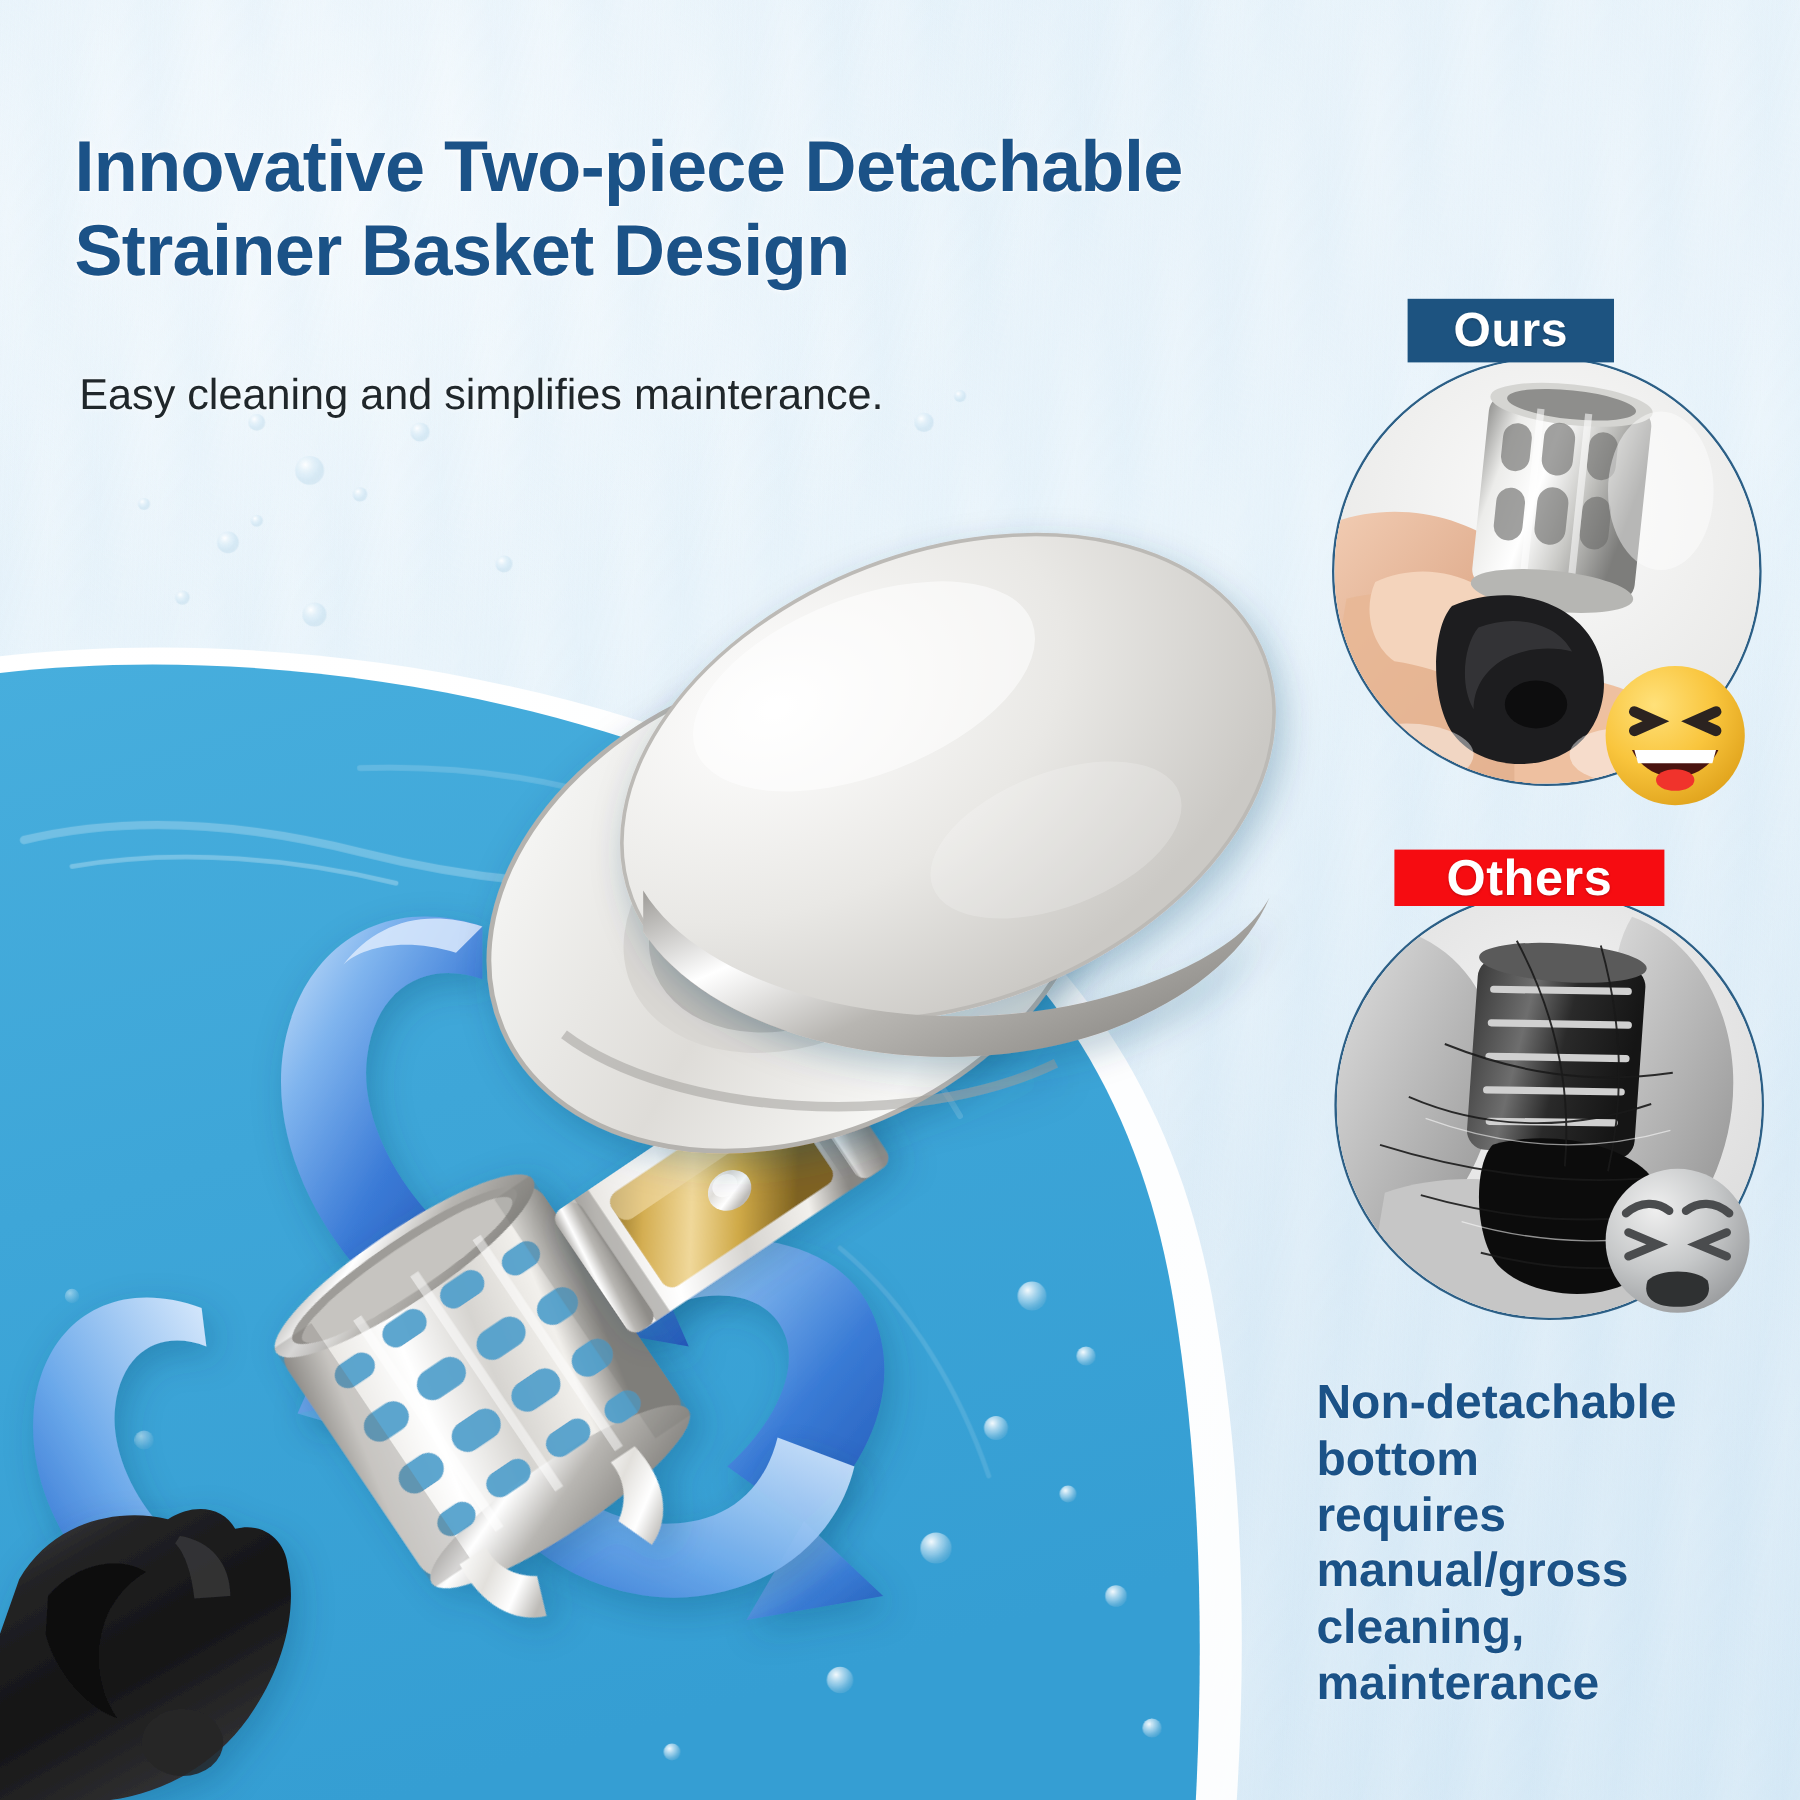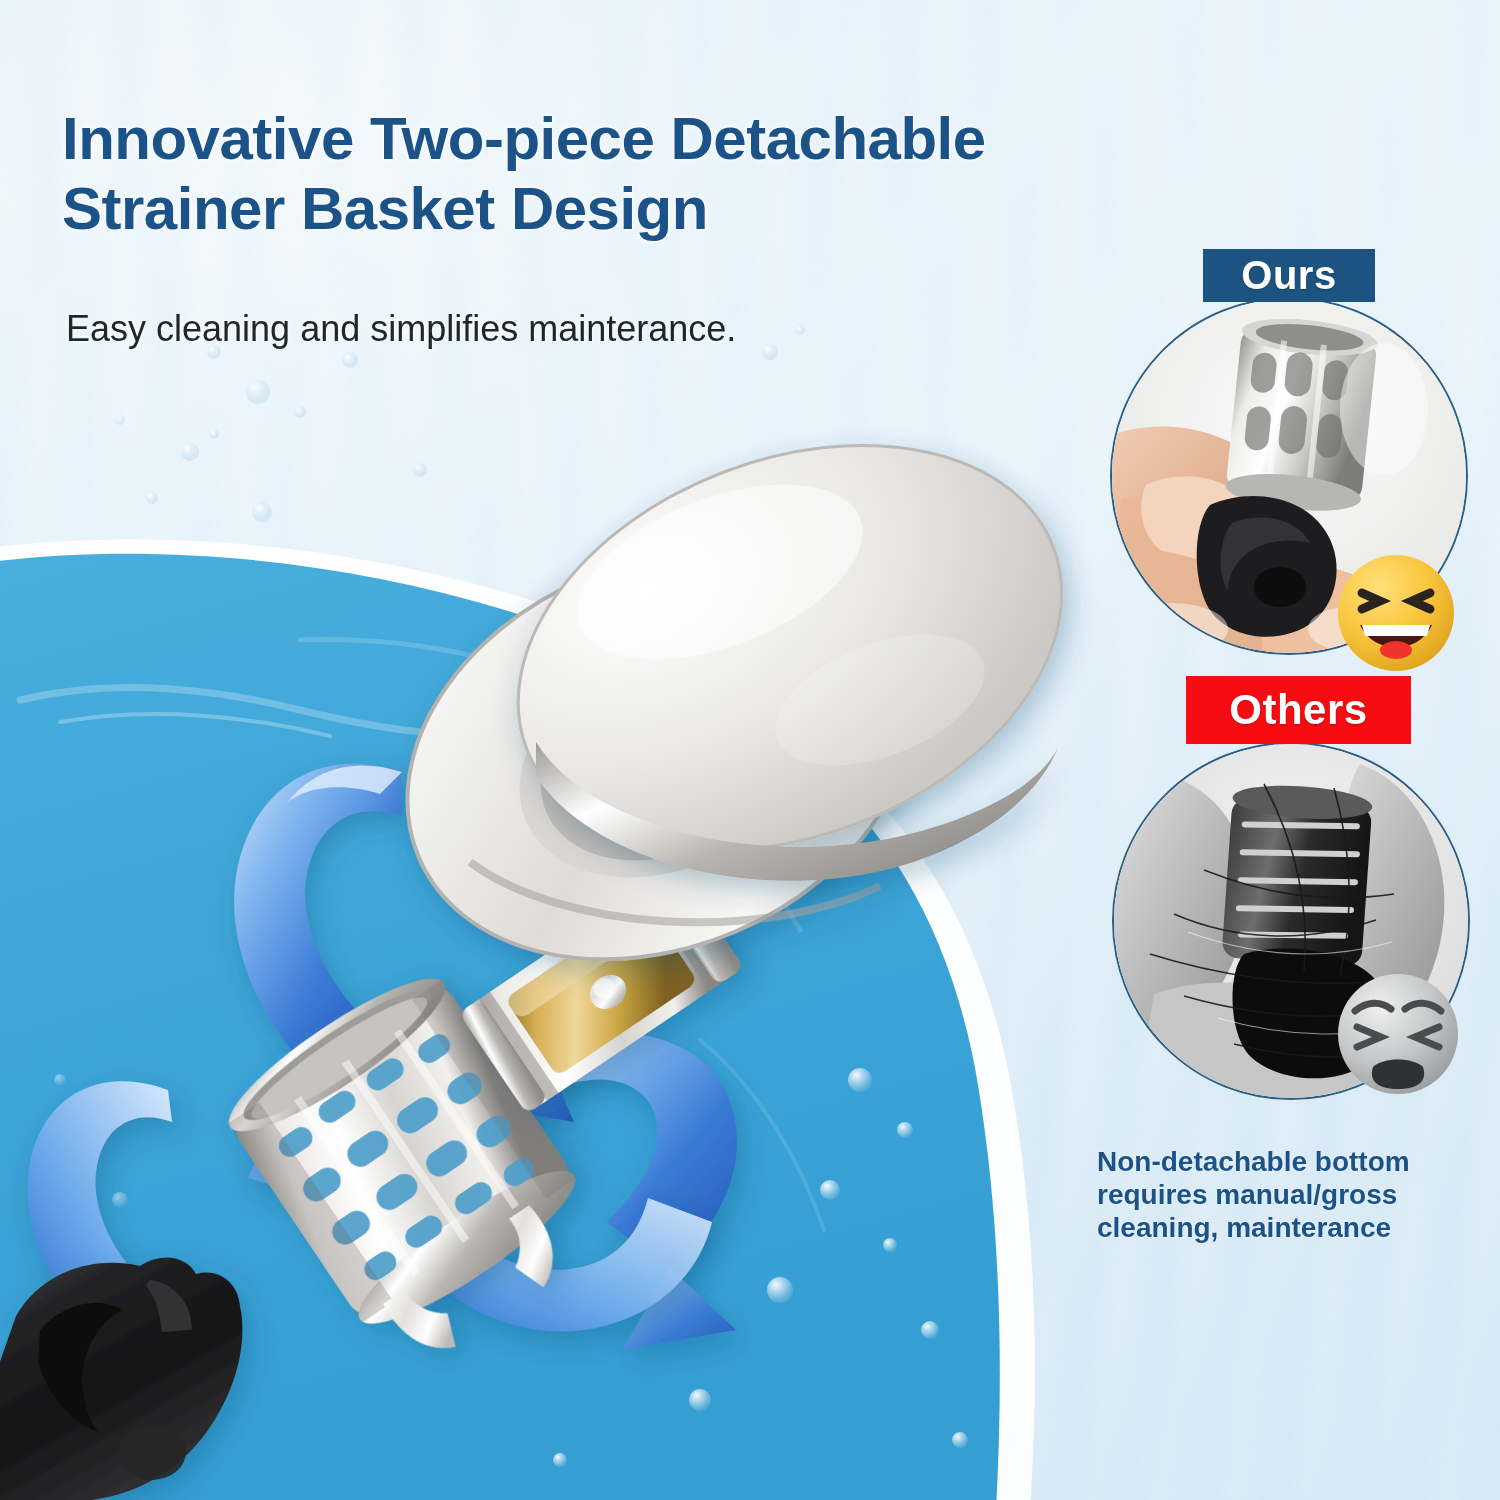--- a/index.html
+++ b/index.html
@@ -63,31 +63,30 @@
   
   .badge {
     position: absolute;
     display: flex; align-items: center; justify-content: center;
     font-weight: 700; color: #fff;
     letter-spacing: .5px;
     text-shadow: 0 1px 2px rgba(0,0,0,.25);
     z-index: 14;
   }
   #badge-ours {
-    left: 1203px; top: 249px;
+    left: 1173px; top: 249px;
     width: 172px; height: 53px;
     background: #1d5380;
     font-size: 40px;
   }
   #badge-others {
-    left: 1162px; top: 676px;
-    width: 225px; height: 68px;
+    left: 1162px; top: 708px;
+    width: 225px; height: 47px;
     background: #f60c11;
     font-size: 42px;
-    margin-left: 24px;
   }
 
   
   .photo-circle {
     position: absolute; border-radius: 50%;
     overflow: hidden;
     border: 2px solid #2c5f86;
     z-index: 10;
   }
   #photo-ours  { left: 1110px; top: 297px; width: 358px; height: 358px; }
@@ -95,21 +94,21 @@
 
   
   .emoji { position:absolute; z-index: 16; }
   #emoji-ours   { left: 1334px; top: 551px; width: 124px; height: 124px; }
   #emoji-others { left: 1333px; top: 969px; width: 130px; height: 130px; }
 
   
   .caption-others {
     position: absolute; left: 1097px; top: 1146px;
     width: 400px;
-    font-size: 28px; line-height: 1.17;
+    font-size: 40px; line-height: 1.17;
     font-weight: 700;
     color: #1b5287;
     z-index: 15;
     text-shadow: 0 0 3px rgba(255,255,255,.55);
   }
   .caption-others span { display:block; }
 
   
   .product-layer { position:absolute; inset:0; z-index:6; }
 </style>

